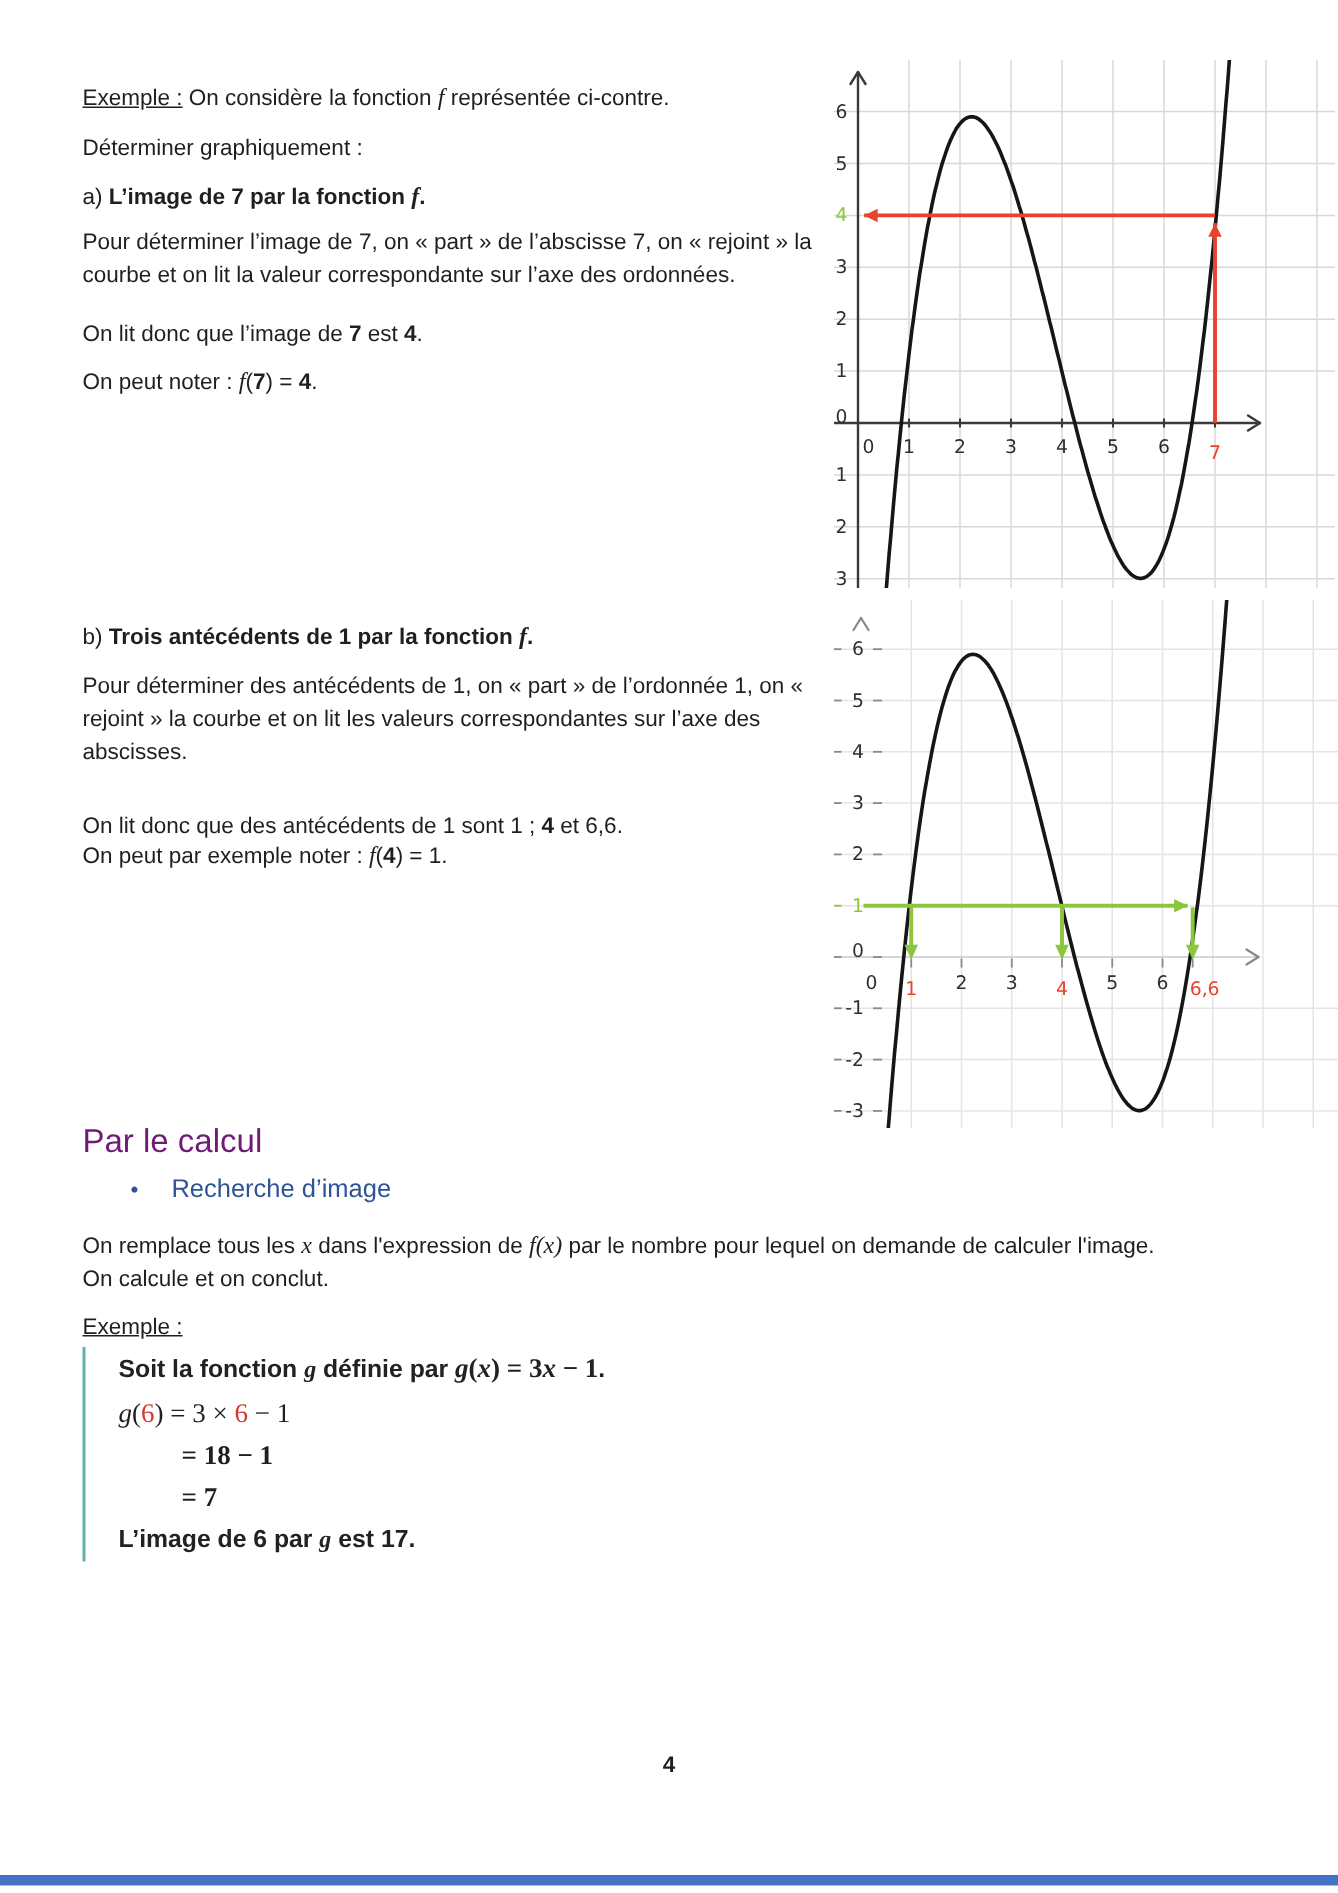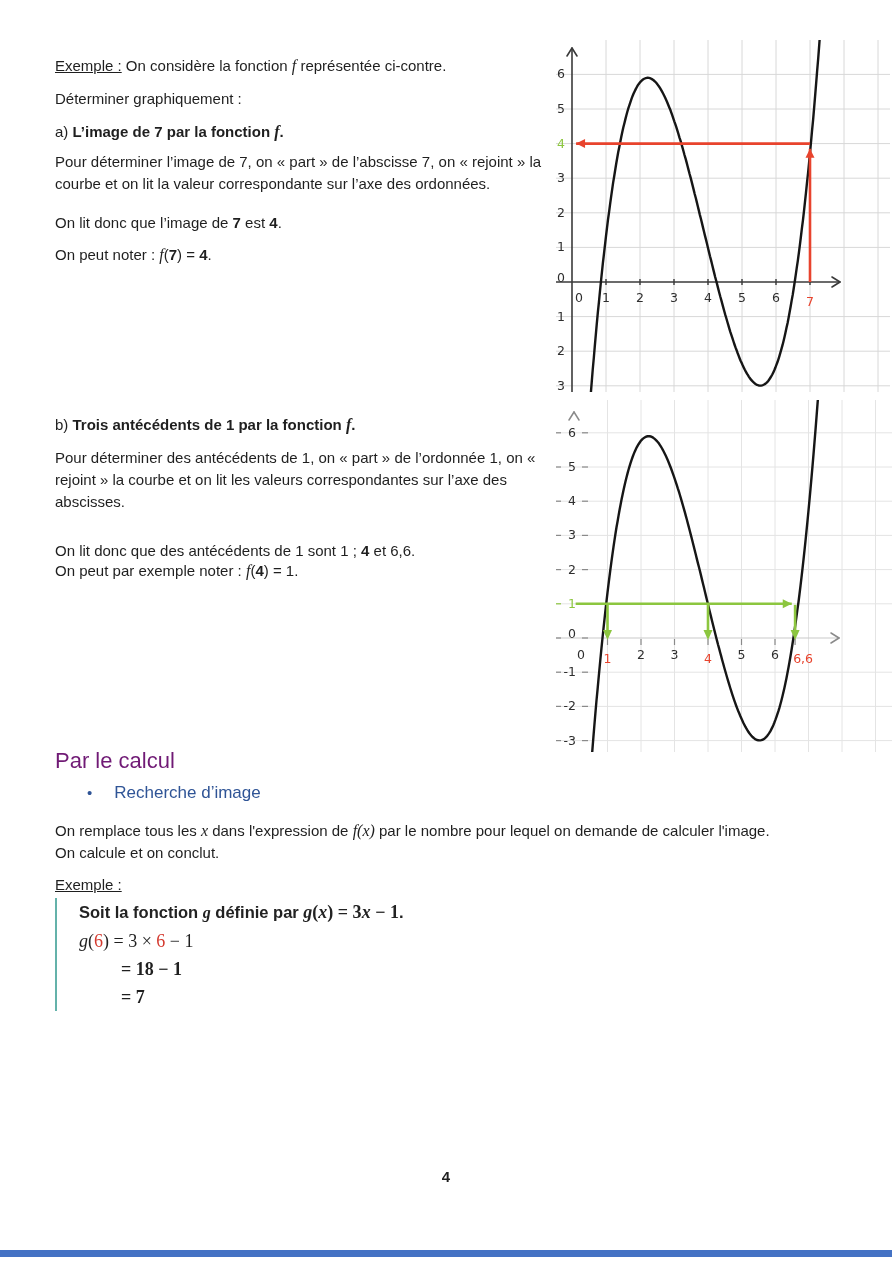--- a/index.html
+++ b/index.html
@@ -65,20 +65,21 @@
 <div id="example-box" style="border-left-color: rgb(100, 178, 170);">
   <div class="xl head"><span>Soit la fonction </span><span class="mi">g</span><span> définie par </span><span class="math"><span class="mi">g</span><span>(</span><span class="mi">x</span><span>) = 3</span><span class="mi">x</span><span> − 1</span></span><span>.</span></div>
 
 
 
   <div class="xl math"><span class="mi">g</span><span>(</span><span class="mred" style="color: rgb(212, 58, 47);">6</span><span>) = 3 × </span><span class="mred" style="color: rgb(212, 58, 47);">6</span><span> − 1</span></div>
 
   <div class="xl math indent">= 18 − 1</div>
   <div class="xl math indent">= 7</div>
 
+  <div class="xl head"><span>L’image de 6 par </span><span class="mi">g</span><span> est </span><span class="b">17</span><span>.</span></div>
 </div>
 
 <svg id="graph1" style="left:556px;top:40px" width="334" height="352" viewBox="0 0 334 352">
       <line x1="50" y1="0" x2="50" y2="352" stroke="#d8d8d8" stroke-width="1"></line>
       <line x1="84" y1="0" x2="84" y2="352" stroke="#d8d8d8" stroke-width="1"></line>
       <line x1="118" y1="0" x2="118" y2="352" stroke="#d8d8d8" stroke-width="1"></line>
       <line x1="152" y1="0" x2="152" y2="352" stroke="#d8d8d8" stroke-width="1"></line>
       <line x1="186" y1="0" x2="186" y2="352" stroke="#d8d8d8" stroke-width="1"></line>
       <line x1="220" y1="0" x2="220" y2="352" stroke="#d8d8d8" stroke-width="1"></line>
       <line x1="254" y1="0" x2="254" y2="352" stroke="#d8d8d8" stroke-width="1"></line>

